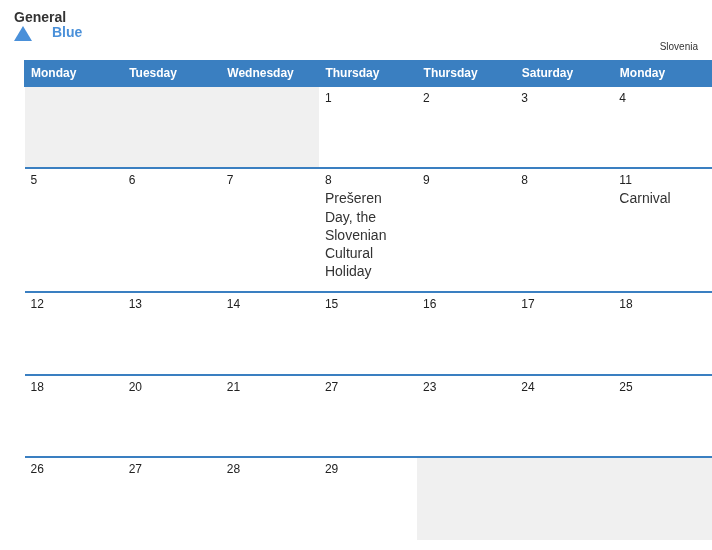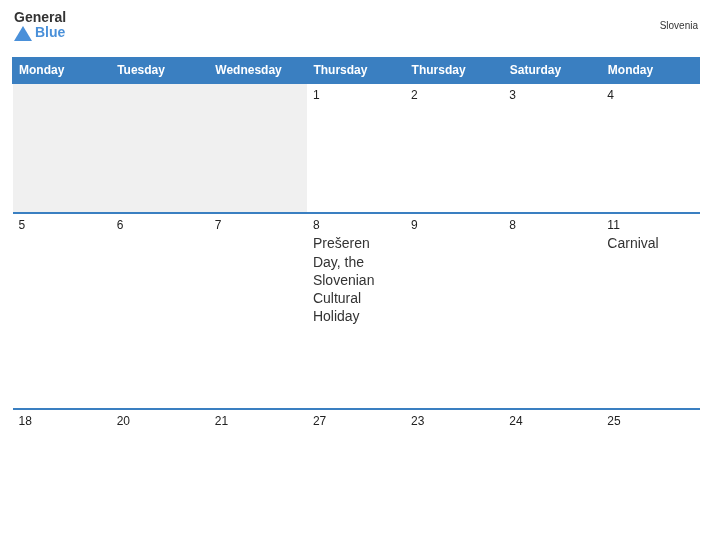--- a/index.html
+++ b/index.html
@@ -12,24 +12,24 @@
     }
     .calendar-wrapper {
       width: 712px;
       height: 550px;
       padding: 10px 12px 10px 12px;
       display: flex;
       flex-direction: column;
     }
     .header {
       display: flex;
-      align-items: center;
       justify-content: space-between;
-      margin-bottom: 16px;
+      margin-bottom: 8px;
       padding: 0 2px;
+      flex-direction: column;
     }
     .logo-text-general {
       font-size: 14px;
       font-weight: bold;
       color: #333;
       line-height: 1.1;
     }
     .logo-text-blue {
       font-size: 14px;
       font-weight: bold;
@@ -46,20 +46,21 @@
     .country-label {
       font-size: 10px;
       color: #333;
       text-align: right;
       min-width: 80px;
     }
     .calendar-table {
       width: 100%;
       border-collapse: collapse;
       flex: 1;
+      margin-left: 12px;
     }
     .calendar-table thead tr th {
       background-color: #3a7fc1;
       color: #fff;
       font-size: 12px;
       font-weight: bold;
       padding: 5px 6px;
       text-align: left;
       border: 1px solid #3a7fc1;
     }
@@ -93,21 +94,21 @@
       flex-direction: column;
       align-items: flex-start;
     }
     .logo-line1 {
       display: flex;
       align-items: center;
     }
     .logo-line2 {
       display: flex;
       align-items: center;
-      gap: 3px;
+      gap: 20px;
     }
     .blue-triangle {
       width: 0;
       height: 0;
       border-left: 9px solid transparent;
       border-right: 9px solid transparent;
       border-bottom: 15px solid #4a90d9;
       display: inline-block;
     }
   </style>
@@ -172,36 +173,76 @@
           <td>
             <span class="day-number">9</span>
           </td>
           <td>
             <span class="day-number">8</span>
           </td>
           <td><span class="day-number">11</span><span class="event-text">Carnival</span></td>
         </tr>
         <tr>
           <td>
+            <span class="day-number">12</span>
+          </td>
+          <td>
+            <span class="day-number">13</span>
+          </td>
+          <td>
+            <span class="day-number">14</span>
+          </td>
+          <td>
+            <span class="day-number">15</span>
+          </td>
+          <td>
+            <span class="day-number">16</span>
+          </td>
+          <td>
+            <span class="day-number">17</span>
+          </td>
+          <td>
             <span class="day-number">18</span>
           </td>
+        </tr>
+        <tr>
+          <td>
+            <span class="day-number">18</span>
+          </td>
           <td>
             <span class="day-number">20</span>
           </td>
           <td>
             <span class="day-number">21</span>
           </td>
           <td>
             <span class="day-number">27</span>
           </td>
           <td>
             <span class="day-number">23</span>
           </td>
           <td>
             <span class="day-number">24</span>
           </td>
           <td>
             <span class="day-number">25</span>
           </td>
+        </tr>
+        <tr>
+          <td>
+            <span class="day-number">26</span>
+          </td>
+          <td>
+            <span class="day-number">27</span>
+          </td>
+          <td>
+            <span class="day-number">28</span>
+          </td>
+          <td>
+            <span class="day-number">29</span>
+          </td>
+          <td class="empty"></td>
+          <td class="empty"></td>
+          <td class="empty"></td>
         </tr>
       </tbody>
   </table>
 </div>
 
 </body></html>

